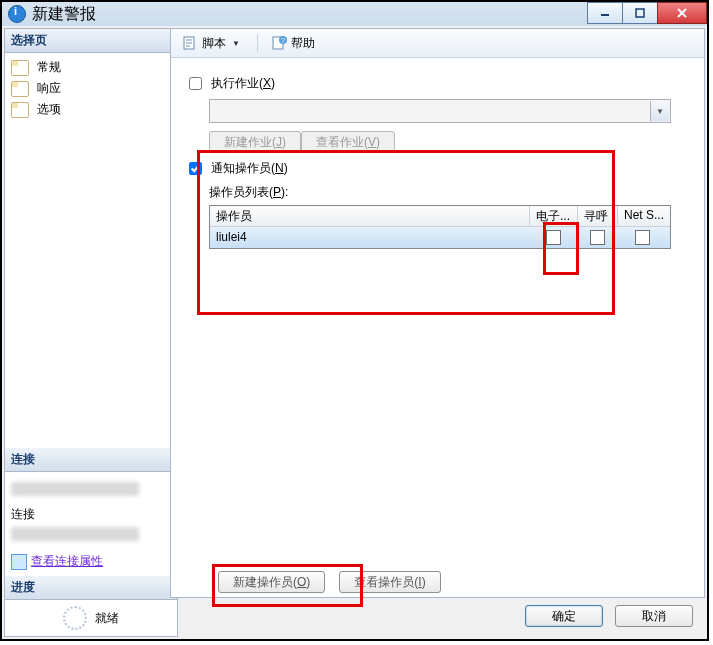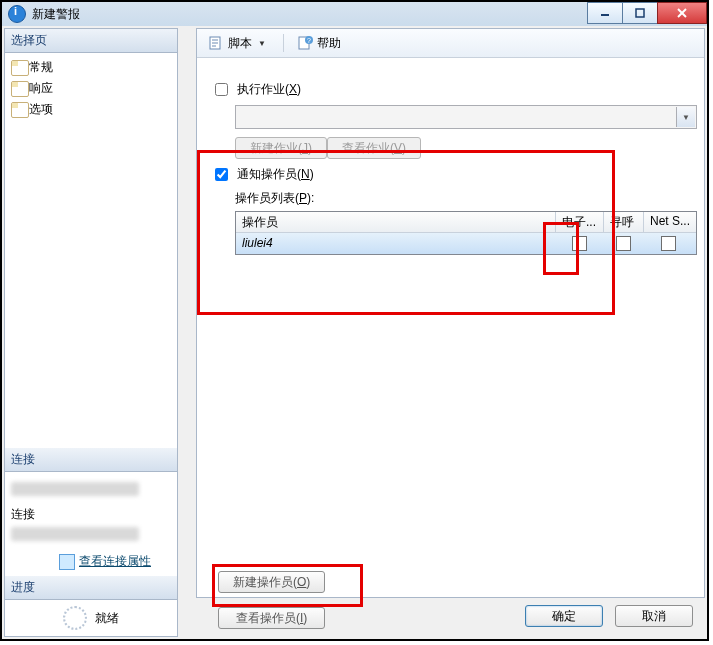--- a/index.html
+++ b/index.html
@@ -32,21 +32,21 @@
     border-radius: 50%;
     background: #2b82d9;
     border: 1px solid #1c5a9e;
     position: relative;
   }
   .titlebar .icon::after{
     content: "i";
     color:#fff; font-weight:bold;
     position:absolute; top:-1px; left:5px; font-size:11px;
   }
-  .titlebar .title { font-size: 12px; text-align: right; }
+  .titlebar .title { font-size: 16px; text-align: right; }
   .winbtns {
     position: absolute; right: 0; top: 0;
     display: flex;
   }
   .winbtn {
     width: 34px; height: 20px;
     border: 1px solid #5a7ca0;
     margin-left: -1px;
     display:flex; align-items:center; justify-content:center;
     background: linear-gradient(#f6fbff,#d5e5f5);
@@ -67,31 +67,31 @@
     position:absolute; top:2px; left:2px; bottom:2px;
     width:172px;
     background:#fff;
     border:1px solid #a9b7c9;
     display:flex; flex-direction:column;
   }
   .section-hdr {
     background: linear-gradient(#eef3f9, #d3dfed);
     border-bottom:1px solid #a9b7c9;
     padding:3px 6px;
-    font-weight:normal;
+    font-weight:bold;
     color:#1a3e6e;
   }
   .nav {
     padding:4px 4px;
     flex:0 0 auto;
   }
   .nav-item {
     display:flex; align-items:center;
     padding:2px 2px;
-    gap:0;
+    gap:8px;
     cursor:default;
   }
   .nav-icon {
     width:16px; height:14px;
     background:#fff;
     border:1px solid #c8b078;
     border-radius:2px;
     position:relative;
   }
   .nav-icon::before{
@@ -102,34 +102,34 @@
   .section-small { padding:6px 6px; }
   .blurred .blur-row {
     height:14px;
     margin:4px 0;
     background: #d9d9d9;
     filter: blur(2px);
     border-radius:2px;
   }
   .blurred .blur-row.med { width:80%; }
   .link {
-    color:#0c4a6e; text-decoration:underline;
-    display:flex; align-items:center; gap:4px;margin-left:48px;
+    color:#6d28d9; text-decoration:underline;
+    display:flex; align-items:center; gap:4px;
   }
   .link .link-icon{
     width:14px;height:14px; background:#cfeaff; border:1px solid #5a9edb;
   }
   .progress-section { padding:6px 6px; display:flex; align-items:center; gap:8px;justify-content:center;}
   .spinner {
     width:20px; height:20px; border-radius:50%;
     border:2px dotted #b9c6d6;
   }
 
   .mainpane {
-    position:absolute; top:2px; left:194px; right:2px; height:570px;
+    position:absolute; top:2px; left:168px; right:2px; height:570px;
     background:#fff;
     border:1px solid #a9b7c9;
     box-sizing:border-box;
   }
   .toolbar {
     height:28px;
     border-bottom:1px solid #c8d1dc;
     background: linear-gradient(#fafcff, #e9f0f8);
     display:flex; align-items:center;
     padding:0 6px; gap:4px;
@@ -140,21 +140,21 @@
     border:1px solid transparent;
     border-radius:3px;
     gap:4px;
   }
   .tb-icon { width:16px; height:16px; display:inline-block; }
   .tb-sep { width:1px; height:18px; background:#c8d1dc; margin:0 4px;}
   .dd-arrow { font-size:8px; color:#333; margin-left:2px;}
 
   .form-area {
     position:relative;
-    padding:16px 14px;
+    padding:10px 14px;
   }
   .checkbox-row { display:flex; align-items:center; gap:6px; margin:6px 0;}
   .checkbox-row input[type=checkbox]{ width:13px; height:13px;}
   .under { text-decoration: underline; }
   .combo {
     width:460px; height:22px;
     border:1px solid #abadb3;
     background:#f4f4f4;
     position:relative;
     margin-left:24px;
@@ -204,21 +204,21 @@
   }
   .lv-row {
     display:flex; height:20px;
     background: linear-gradient(#e5f1fb,#c9e0f7);
     border-bottom:1px solid #c9e0f7;
   }
   .lv-cell {
     padding:2px 6px; box-sizing:border-box;
     border-right:1px solid transparent;
     overflow:hidden; white-space:nowrap;
-    display:flex; align-items:center;font-style:italic;
+    display:flex; align-items:center;
   }
   .cell-chk{
     width:13px; height:13px;
     border:1px solid #6d6d6d; background:#fff;
     margin:auto;
   }
   .watermark {
     position:absolute;
     color:#b8b8b8; font-size:16px;
     pointer-events:none;
@@ -377,21 +377,21 @@
                 <span class="cell-chk"></span>
               </div>
           </div>
         </div>
 
         <div style="height:300px;"></div>
 
       </div>
     </div>
 
-    <div style="position:absolute; left:216px; top:545px; display:flex; gap:14px;flex-direction:column;">
+    <div style="position:absolute; left:216px; top:545px; display:flex; gap:14px;">
         <button class="btn">
           <span>新建操作员(</span>
           <span class="under">O</span>
           <span>)</span>
         </button>
         <button class="btn">
           <span>查看操作员(</span>
           <span class="under">I</span>
           <span>)</span>
         </button>

